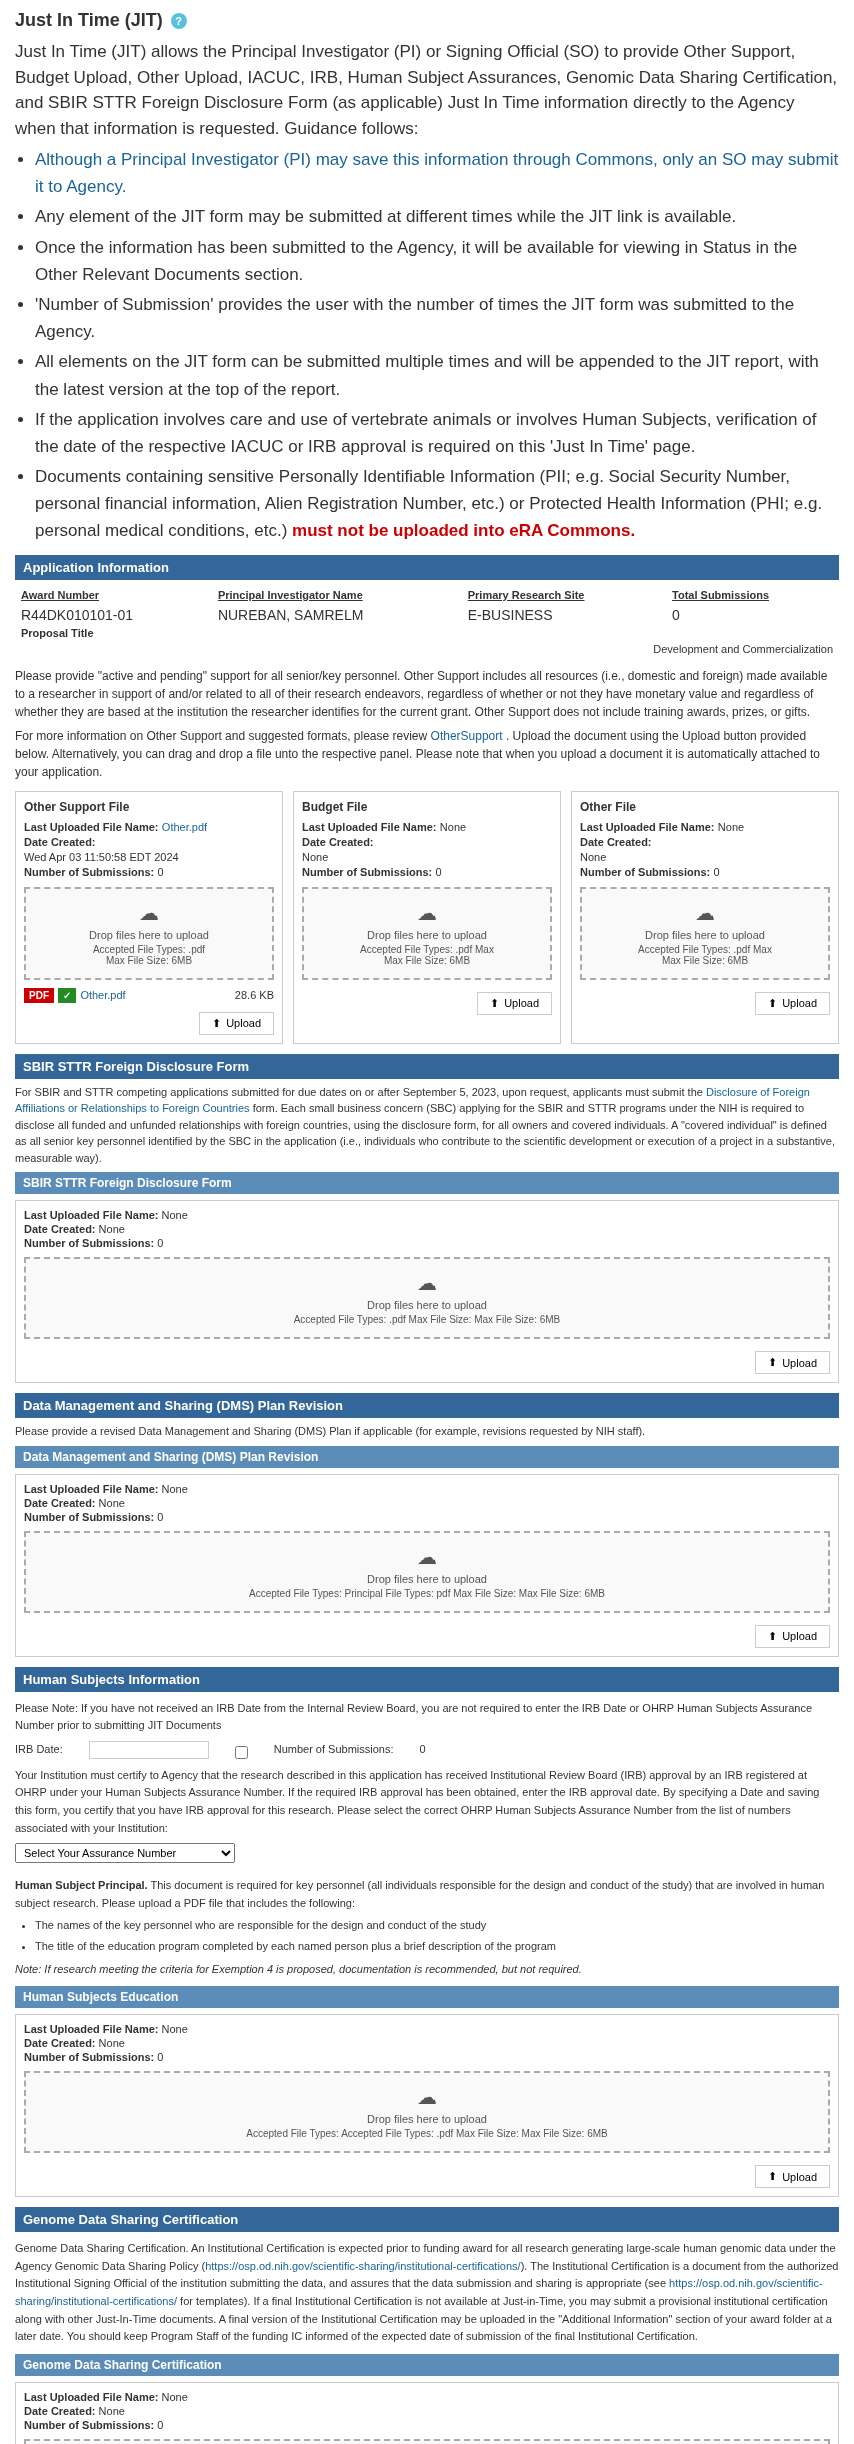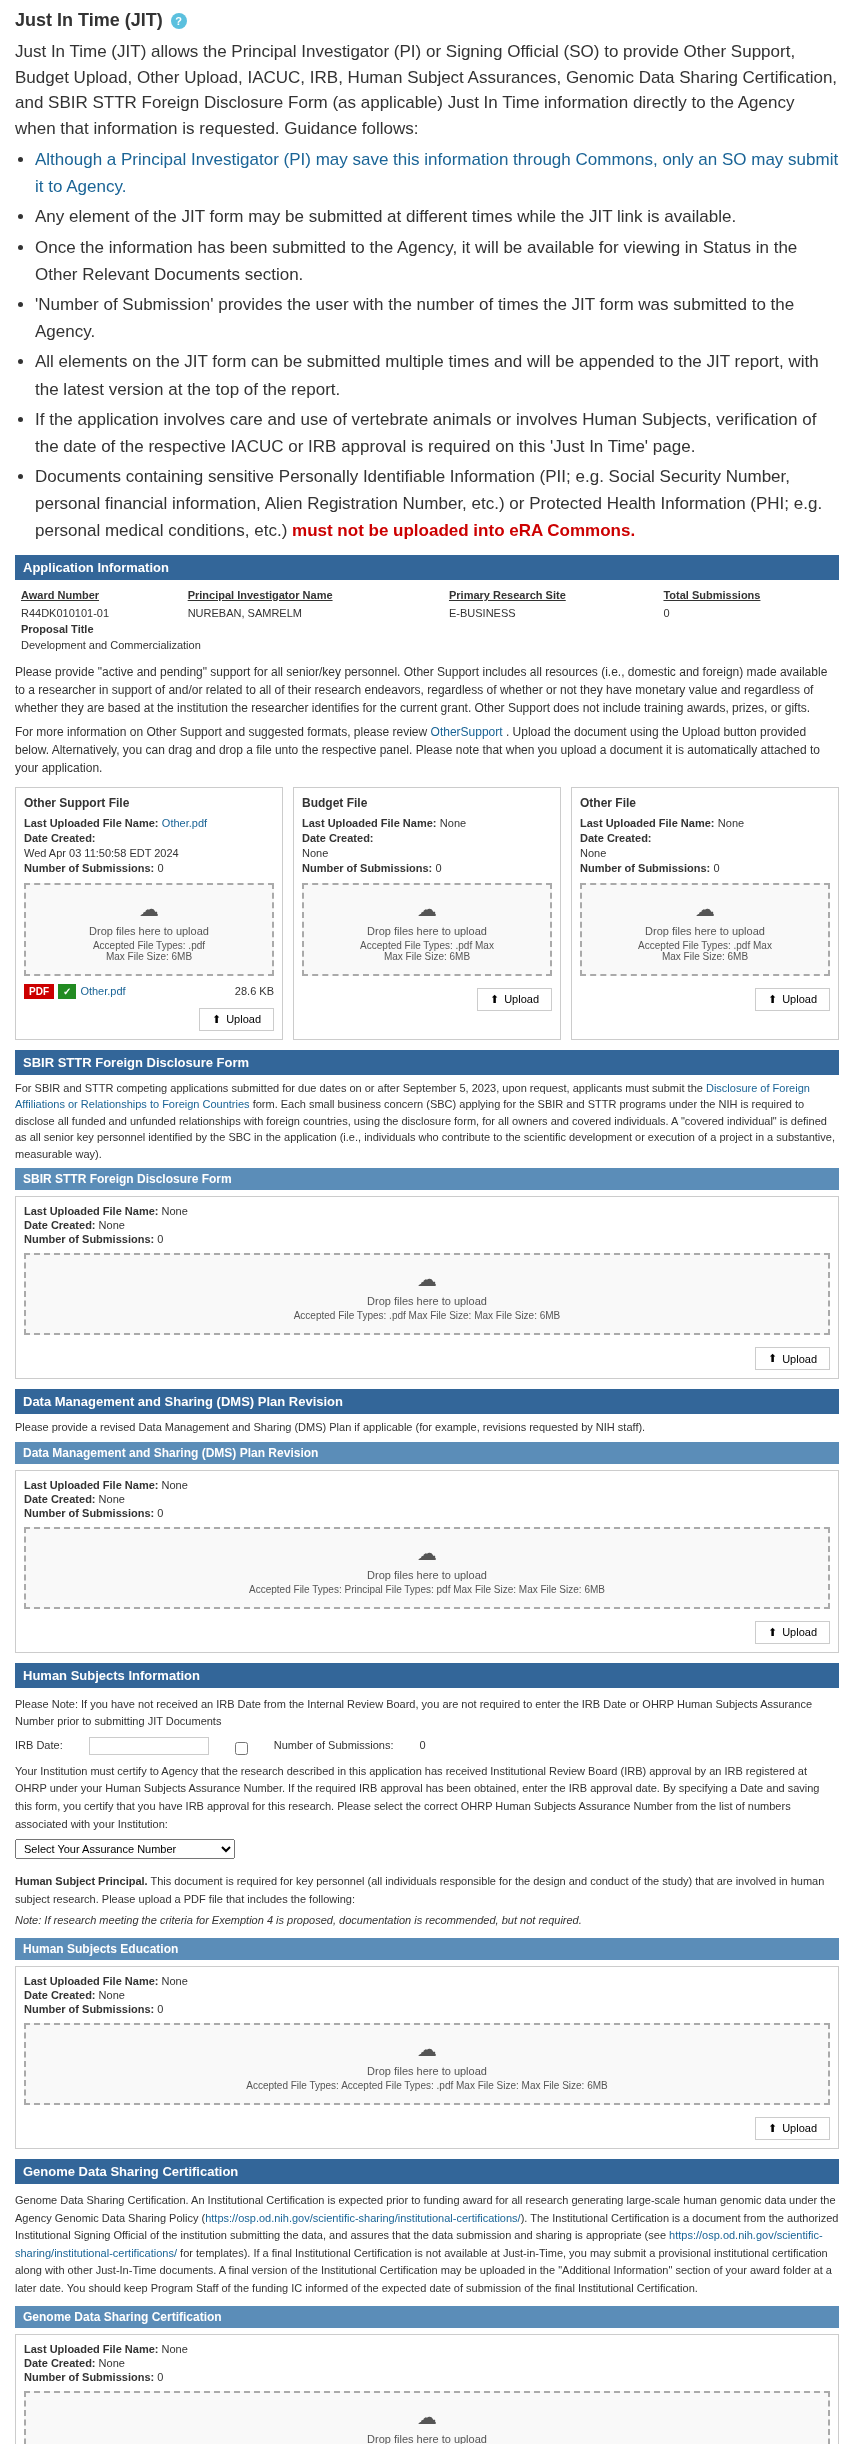--- a/index.html
+++ b/index.html
@@ -82,21 +82,21 @@
     }
     .app-info-table th {
       font-weight: bold;
       font-size: 11px;
       padding: 4px 6px;
       text-align: left;
       vertical-align: top;
       text-decoration: underline;
     }
     .app-info-table td {
-      font-size: 11px;
+      font-size: 14px;
       padding: 2px 6px;
       vertical-align: top;
     }
     .middle-text {
       font-size: 12px;
       color: #333;
       margin: 10px 0;
       line-height: 1.5;
     }
     .file-panels {
@@ -320,21 +320,21 @@
     <tr>
       <td>R44DK010101-01</td>
       <td>NUREBAN, SAMRELM</td>
       <td>E-BUSINESS</td>
       <td>0</td>
     </tr>
     <tr>
       <td colspan="4" style="padding: 2px 6px; font-weight: bold; font-size: 11px;">Proposal Title</td>
     </tr>
     <tr>
-      <td colspan="4" style="padding: 2px 6px; font-size: 11px;">Development and Commercialization</td>
+      <td colspan="4" style="padding: 2px 6px; font-size: 11px; text-align: right;">Development and Commercialization</td>
     </tr>
   </tbody>
     </table>
 
   <div class="middle-text">
     <p style="margin-bottom:6px;">Please provide "active and pending" support for all senior/key personnel. Other Support includes all resources (i.e., domestic and foreign) made available to a researcher in support of and/or related to all of their research endeavors, regardless of whether or not they have monetary value and regardless of whether they are based at the institution the researcher identifies for the current grant. Other Support does not include training awards, prizes, or gifts.</p>
     <p>For more information on Other Support and suggested formats, please review <a href="#">OtherSupport</a> . Upload the document using the Upload button provided below. Alternatively, you can drag and drop a file unto the respective panel. Please note that when you upload a document it is automatically attached to your application.</p>
   </div>
 
   <div class="file-panels">
@@ -517,20 +517,24 @@
       <span>0</span>
     </div>
     <p style="margin-top:8px;">Your Institution must certify to Agency that the research described in this application has received Institutional Review Board (IRB) approval by an IRB registered at OHRP under your Human Subjects Assurance Number. If the required IRB approval has been obtained, enter the IRB approval date. By specifying a Date and saving this form, you certify that you have IRB approval for this research. Please select the correct OHRP Human Subjects Assurance Number from the list of numbers associated with your Institution:</p>
     <select class="assurance-select">
       <option>Select Your Assurance Number</option>
     </select>
     <p style="margin-top:8px;">
       <strong>Human Subject Principal.</strong>
       <span>This document is required for key personnel (all individuals responsible for the design and conduct of the study) that are involved in human subject research. Please upload a PDF file that includes the following:</span>
     </p>
+    <ul class="bullet-list">
+      <li>The names of the key personnel who are responsible for the design and conduct of the study</li>
+      <li>The title of the education program completed by each named person plus a brief description of the program</li>
+    </ul>
     <p class="note-text">Note: If research meeting the criteria for Exemption 4 is proposed, documentation is recommended, but not required.</p>
   </div>
   <div class="subsection-header">Human Subjects Education</div>
   <div class="single-panel">
     <div class="info-row">
       <span class="file-label">Last Uploaded File Name:</span>
       <span>None</span>
     </div>
     <div class="info-row">
       <span class="file-label">Date Created:</span>

